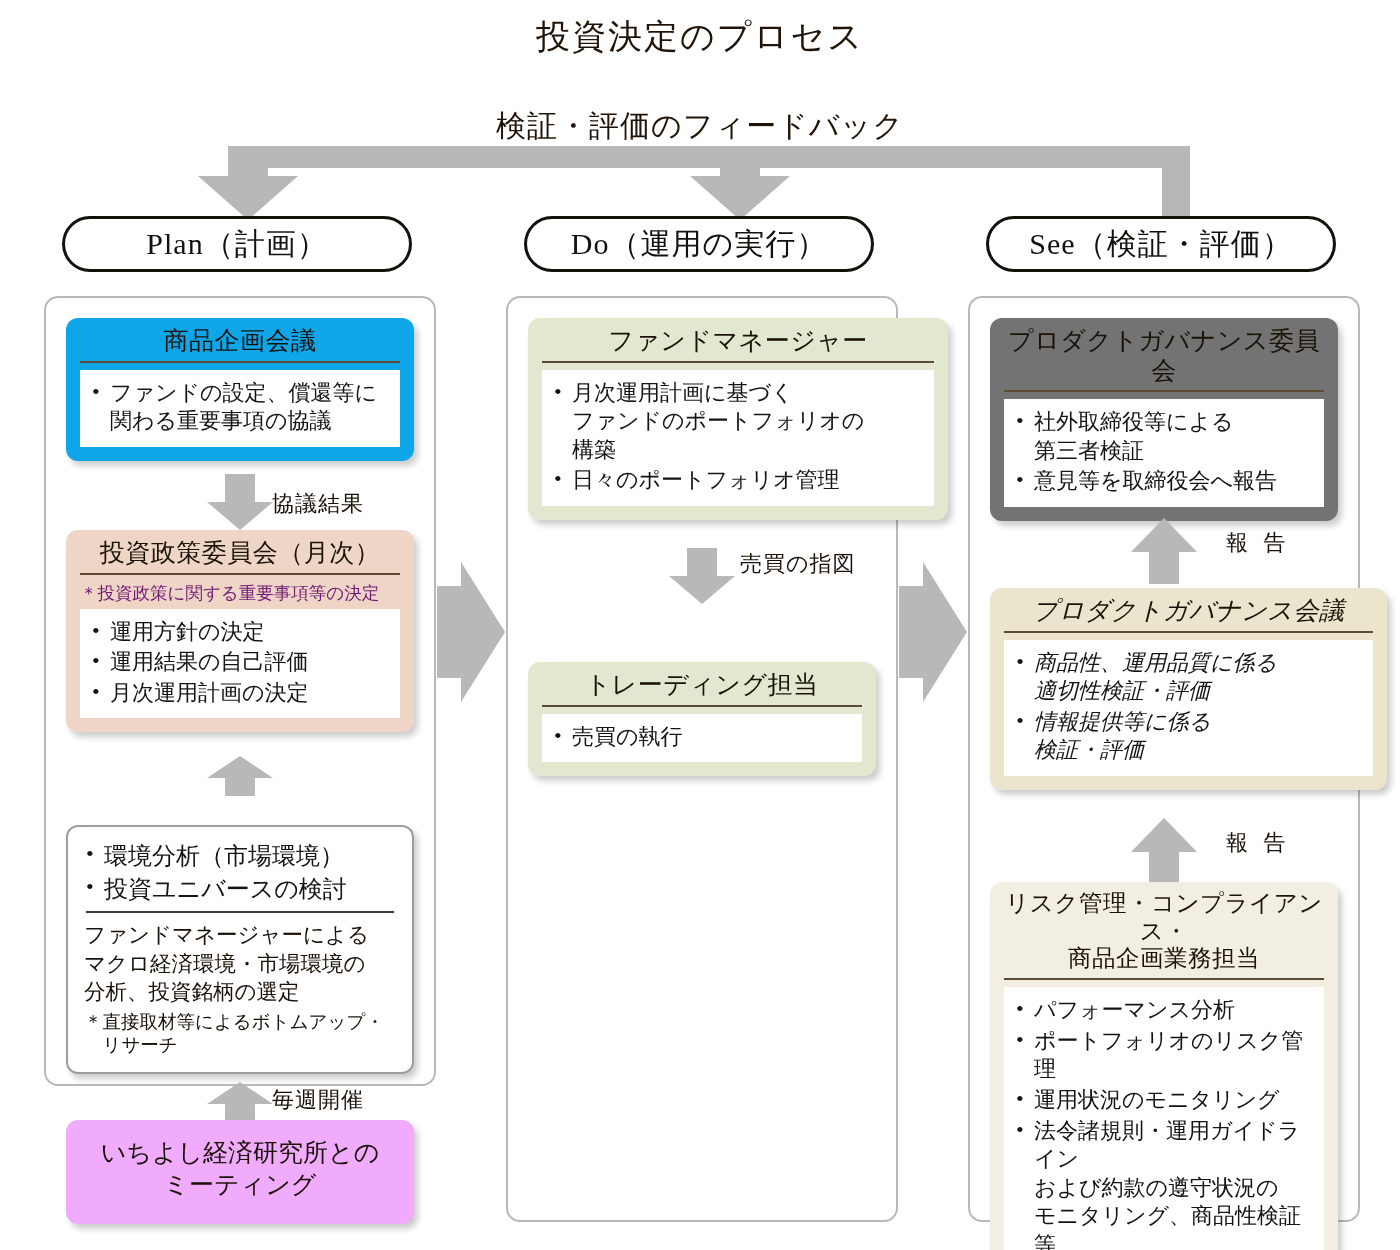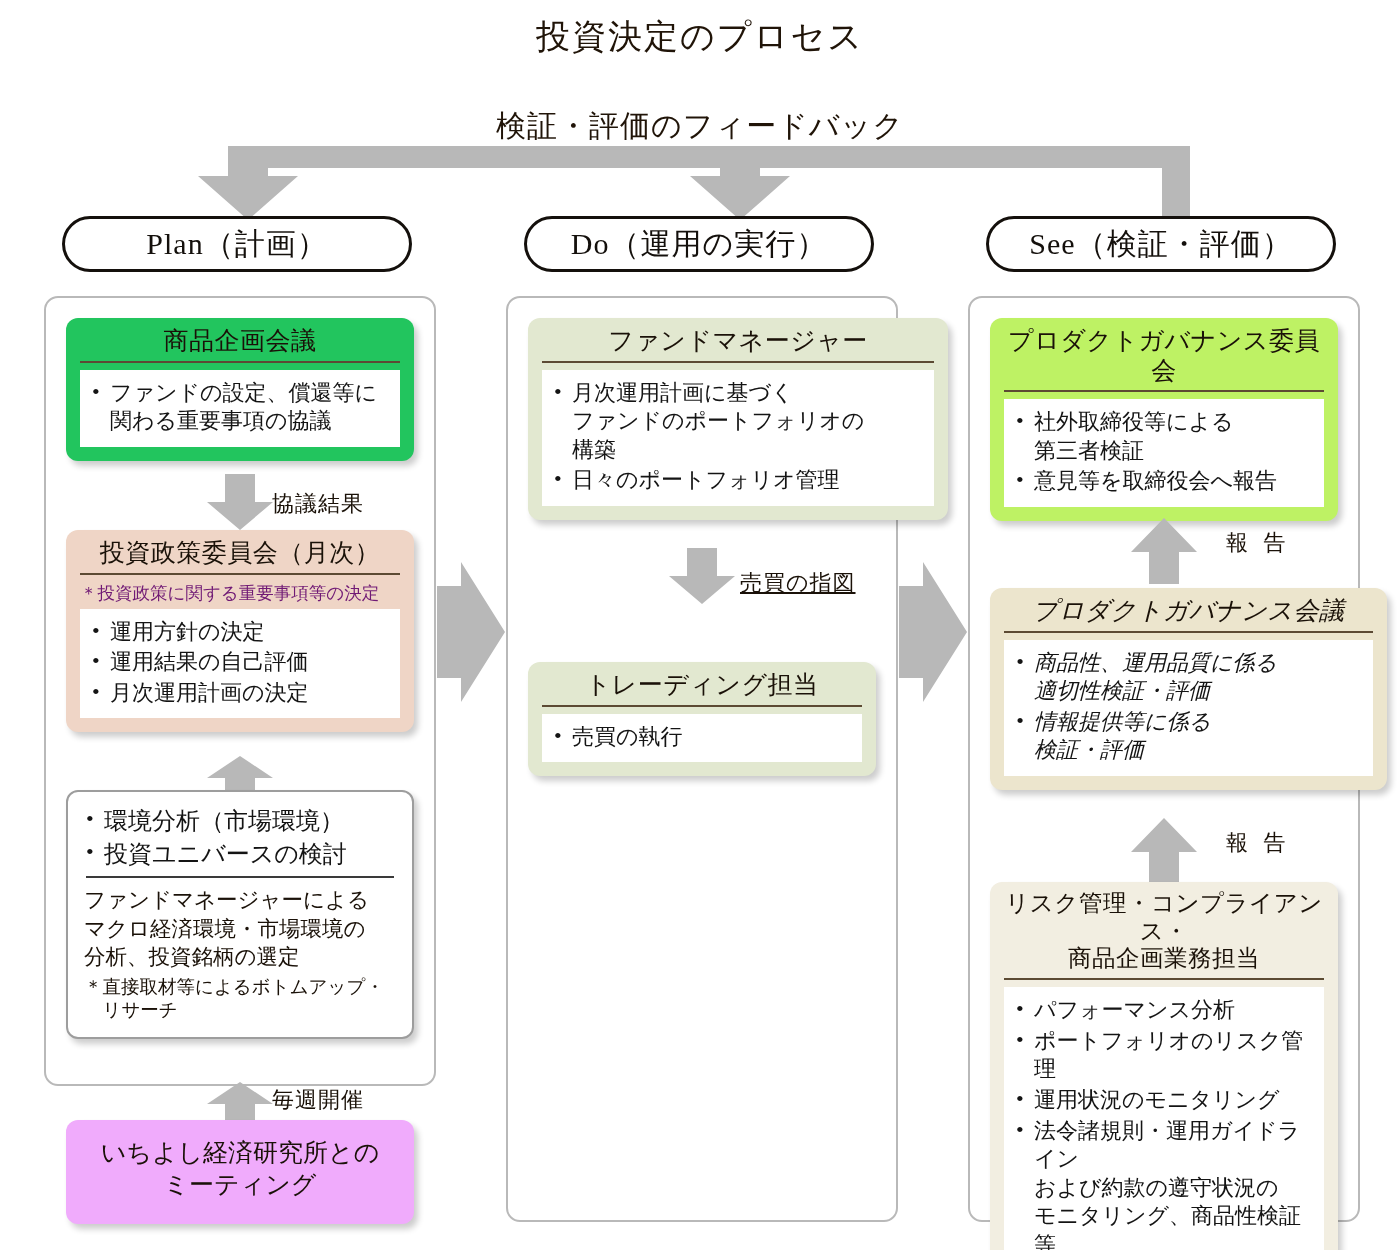--- a/index.html
+++ b/index.html
@@ -126,25 +126,25 @@
   }
   ul.bullets > li::before {
     content: "\2022";
     position: absolute;
     left: 2px;
     top: -1px;
     font-size: 22px;
   }
 
   
-  .fill-peach   { background: #22c55e; }
+  .fill-peach   { background: #0ea5e9; }
   .fill-salmon  { background: #efd5c6; }
-  .fill-white   { background: #ffffff; border: 2px solid #9d9d9d; }
+  .fill-white   { background: #ffffff; border: 2px solid #9d9d9d; margin-top: 35px; }
   .fill-green   { background: #e2e8d0; }
-  .fill-khaki   { background: #bef264; }
+  .fill-khaki   { background: #737373; }
   .fill-cream   { background: #ece5cd; }
   .fill-ivory   { background: #f2eee1; }
   .fill-blue    { background: #f0abfc; }
 
   .rule-green { background: #6d7a48; }
   .rule-khaki { background: #6a5f33; }
 
   
   #card-product-plan  { left: 66px;  top: 318px; width: 348px; }
   #card-policy        { left: 66px;  top: 530px; width: 348px; }
@@ -173,21 +173,21 @@
   
   .arrow-label {
     position: absolute;
     font-size: 22px;
     letter-spacing: 1px;
     color: #1a1108;
     white-space: nowrap;
   }
   #lbl-kyogi   { left: 272px;  top: 489px; }
   #lbl-weekly  { left: 272px;  top: 1085px; }
-  #lbl-baibai  { left: 740px;  top: 568px; text-decoration: underline; }
+  #lbl-baibai  { left: 740px;  top: 549px; }
   #lbl-houkoku1{ left: 1226px; top: 528px; letter-spacing: 5px; }
   #lbl-houkoku2{ left: 1226px; top: 828px; letter-spacing: 5px; }
 </style>
 </head>
 <body>
 
 <div id="page">
 
   <div class="title">投資決定のプロセス</div>
   <div class="feedback-label">検証・評価のフィードバック</div>

